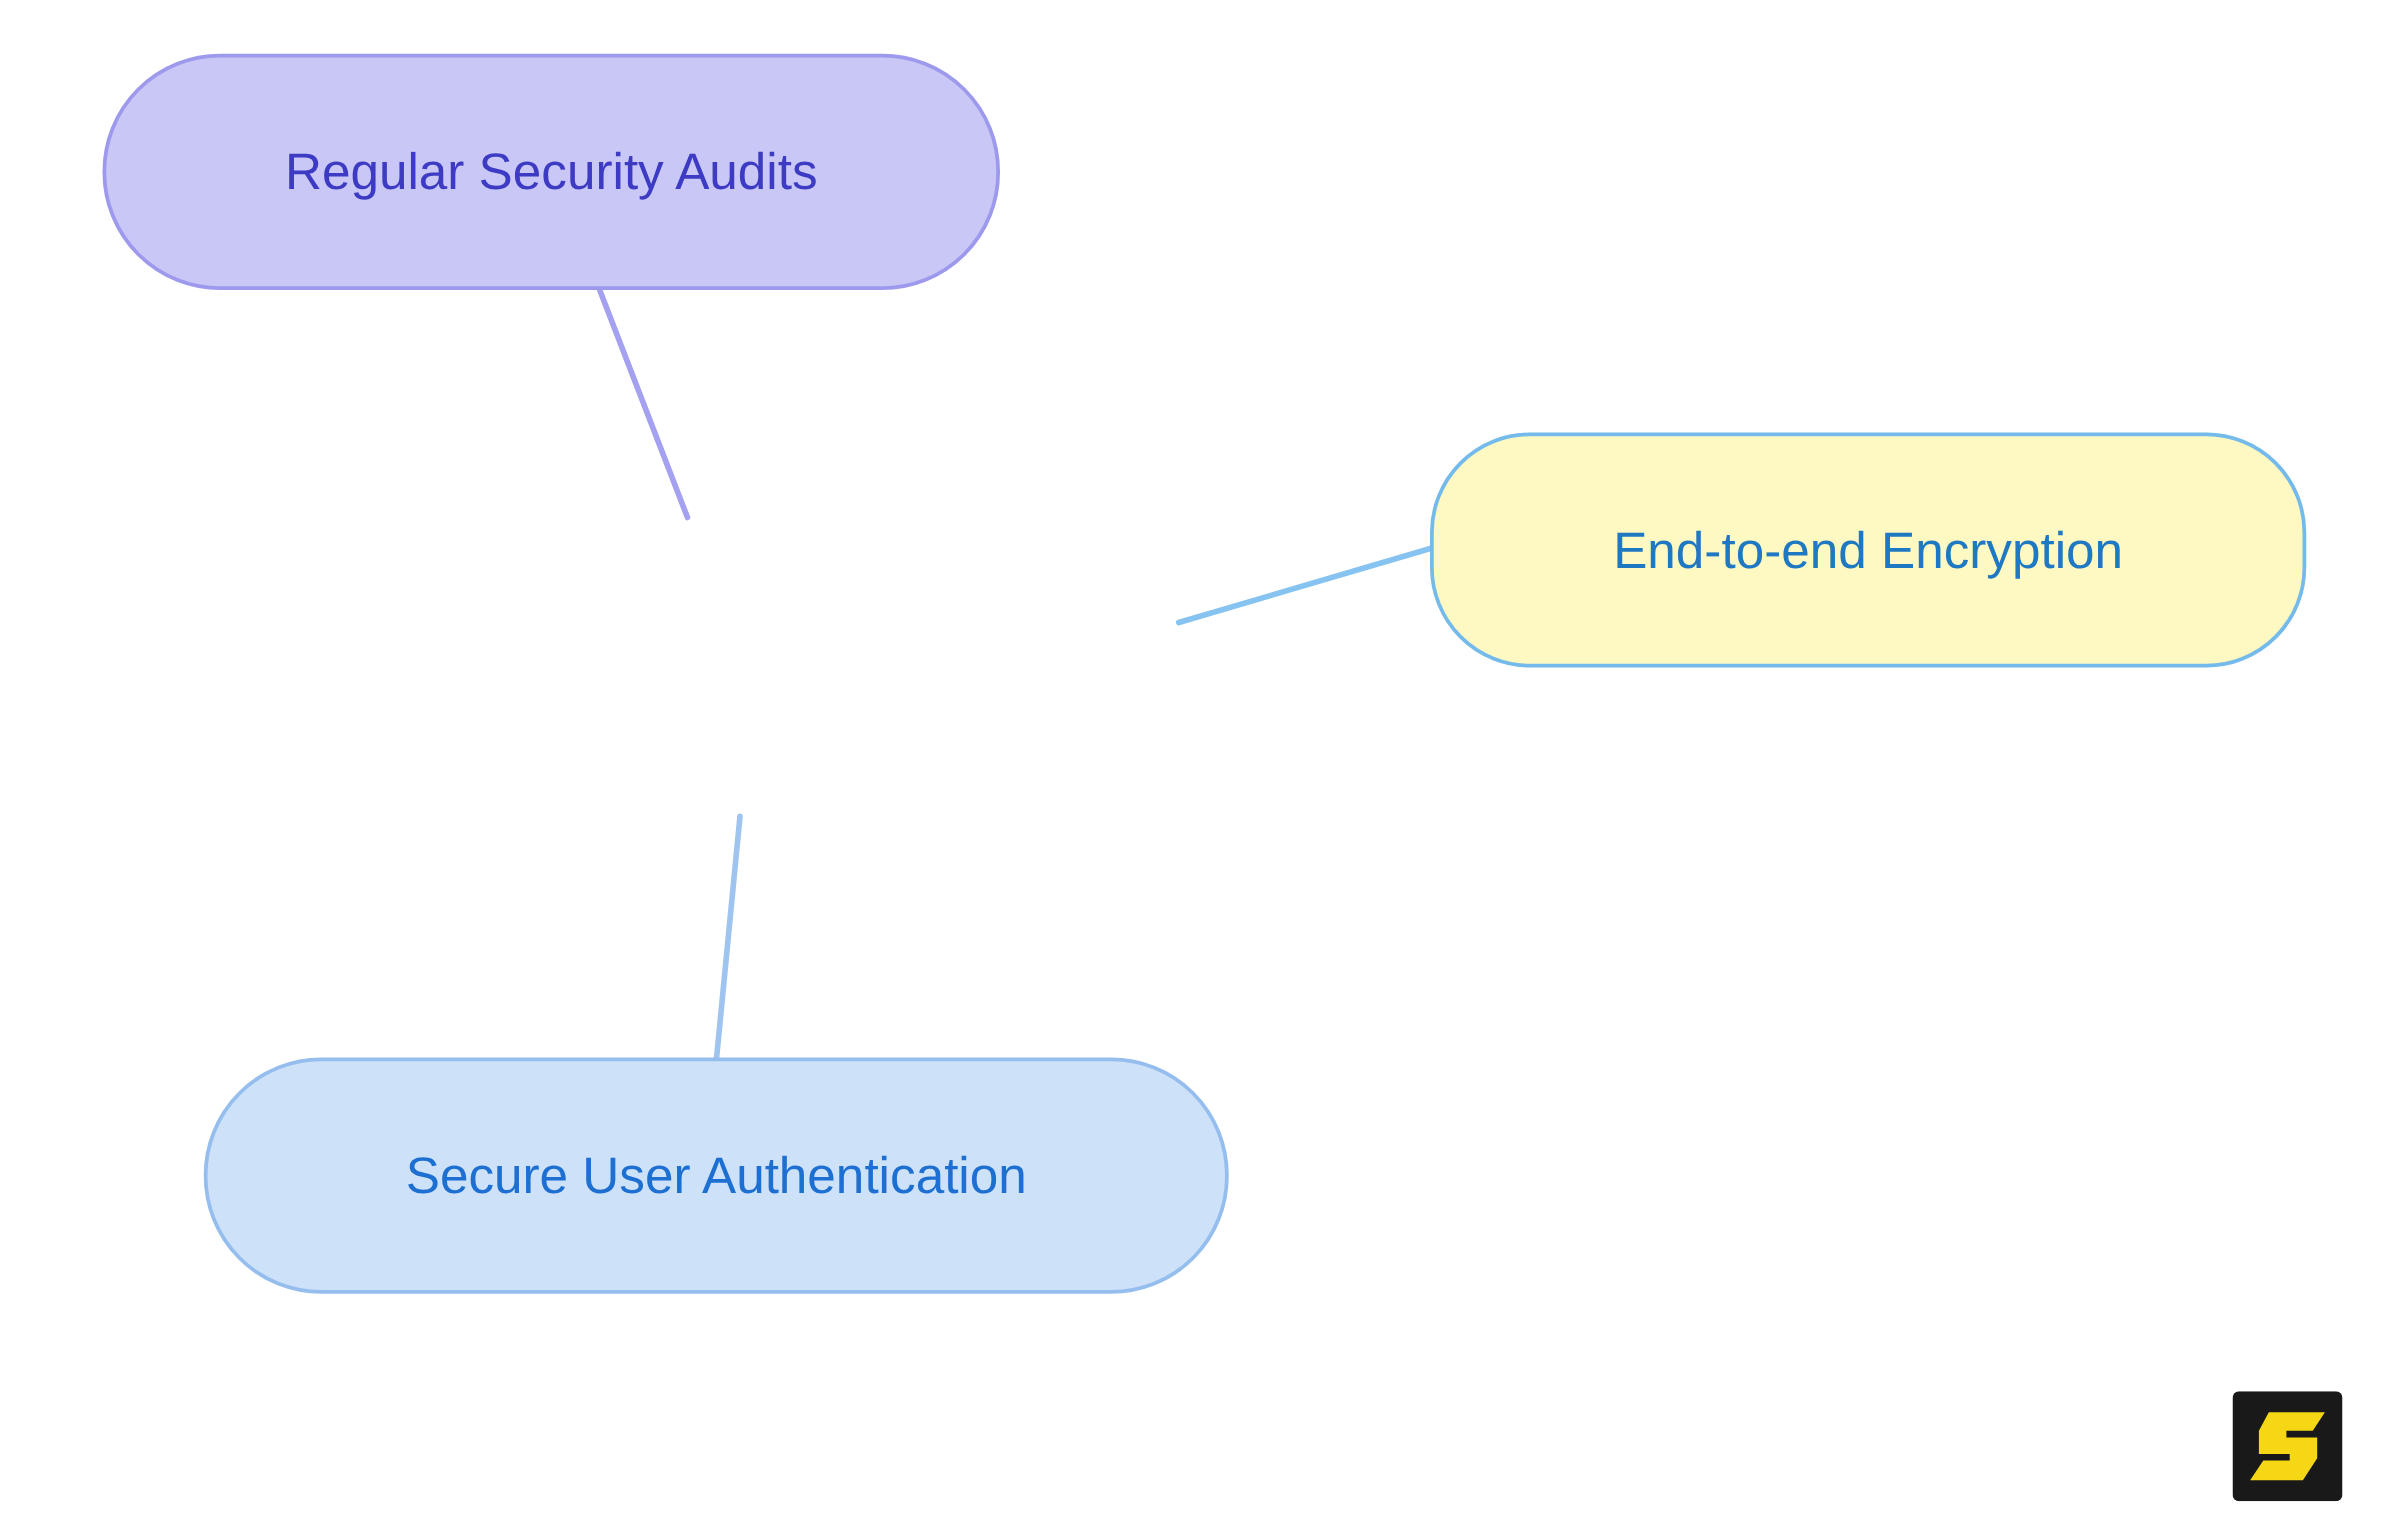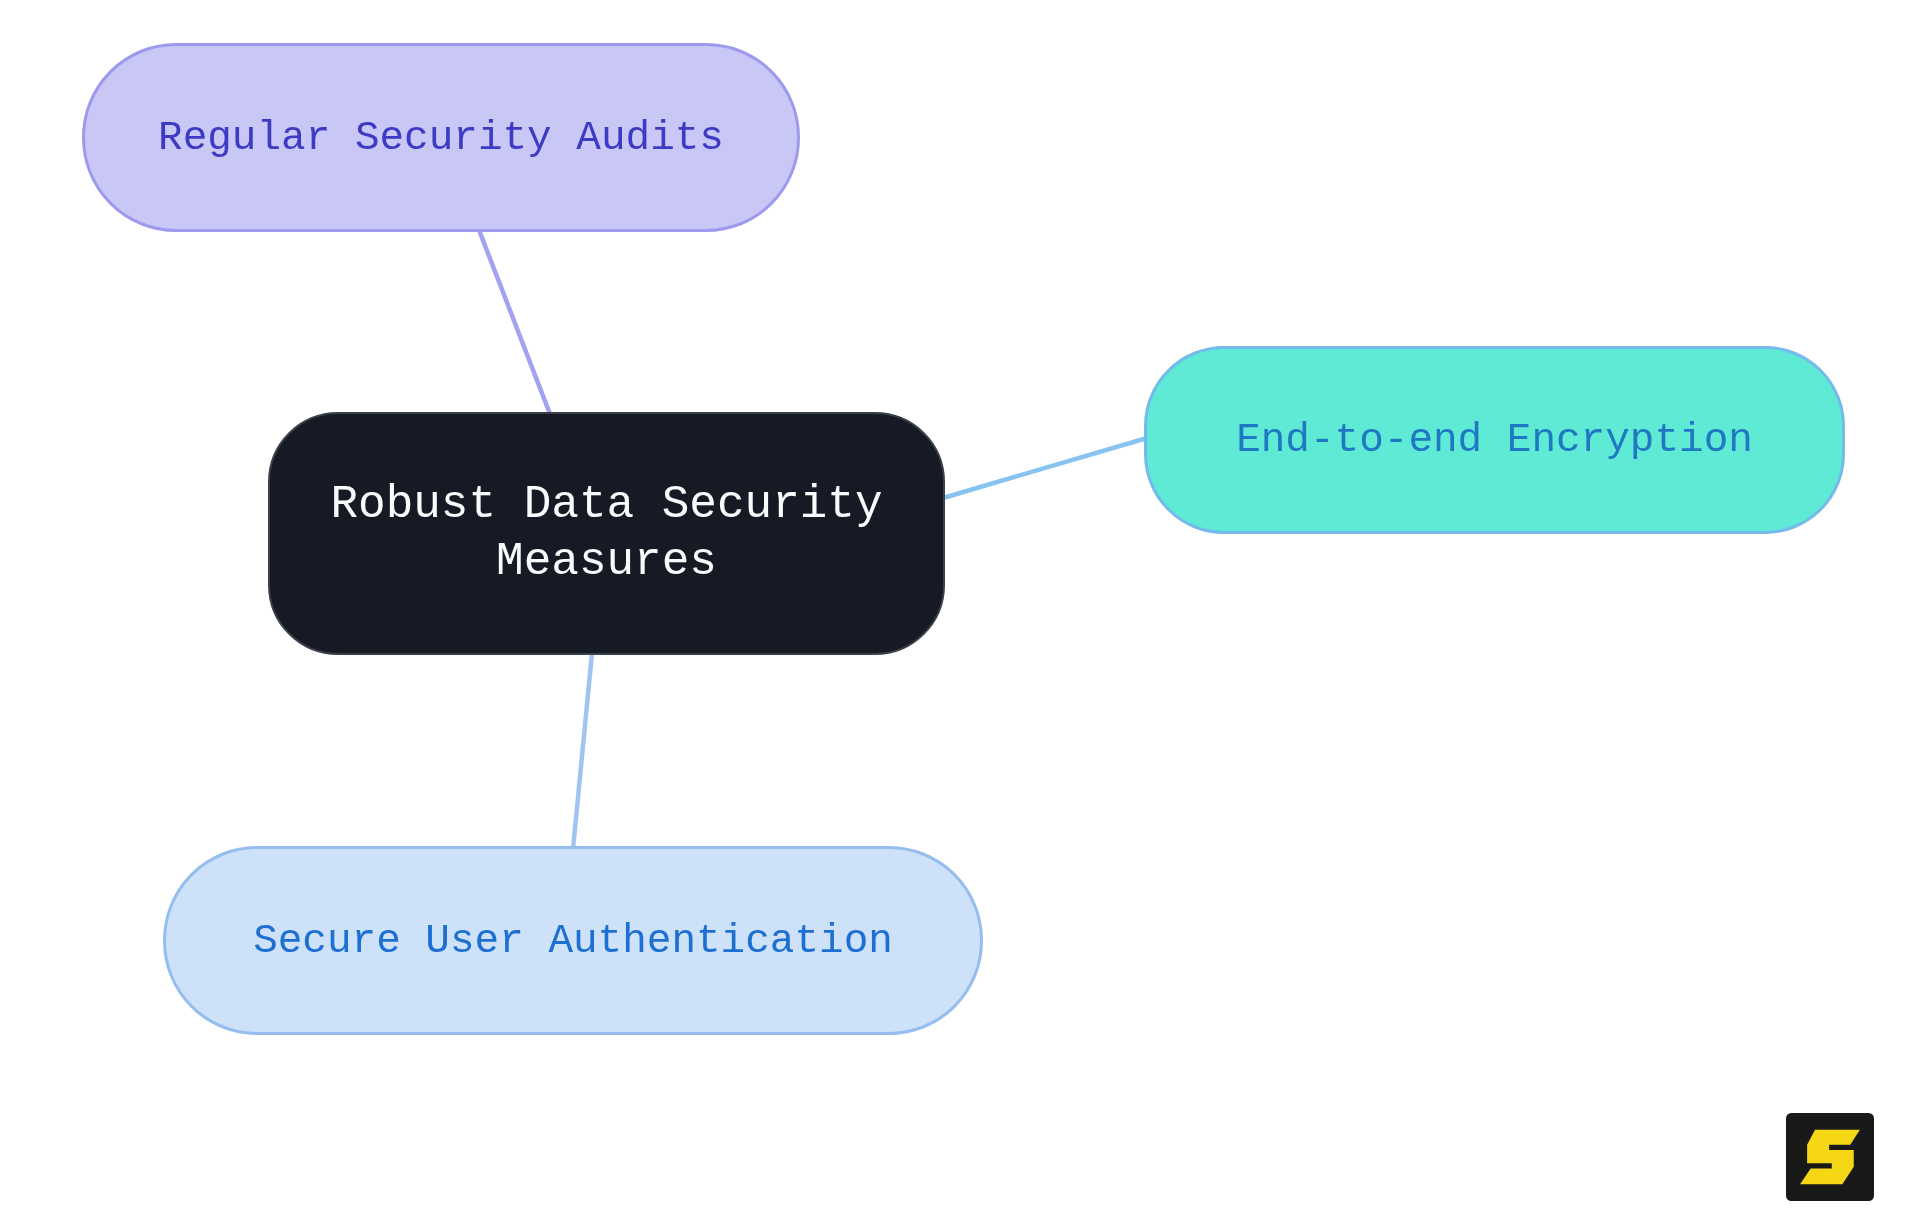--- a/index.html
+++ b/index.html
@@ -6,21 +6,21 @@
     margin: 0;
     padding: 0;
     background: #ffffff;
   }
   .canvas {
     position: relative;
     width: 1920px;
     height: 1215px;
     background: #ffffff;
     overflow: hidden;
-    font-family: Liberation Mono, monospace;
+    font-family: Liberation Sans, sans-serif;
   }
   .connector-layer {
     position: absolute;
     left: 0;
     top: 0;
     width: 1920px;
     height: 1215px;
     z-index: 1;
   }
   .node {
@@ -54,21 +54,21 @@
     border: 3px solid #9d9aee;
     border-radius: 94px;
     color: #3d3bc4;
     font-size: 41px;
   }
   .node-encryption {
     left: 1144px;
     top: 346px;
     width: 701px;
     height: 188px;
-    background: #5eead4;
+    background: #fef9c3;
     border: 3px solid #74baeb;
     border-radius: 80px;
     color: #1e78c2;
     font-size: 41px;
   }
   .node-authentication {
     left: 163px;
     top: 846px;
     width: 820px;
     height: 189px;
@@ -95,23 +95,20 @@
   <svg class="connector-layer" viewBox="0 0 1920 1215" xmlns="http://www.w3.org/2000/svg">
     <line x1="550" y1="414" x2="479" y2="230" stroke="#A3A1F0" stroke-width="4.5" stroke-linecap="round"></line>
     <line x1="943" y1="498" x2="1147" y2="438" stroke="#86C3F0" stroke-width="4.5" stroke-linecap="round"></line>
     <line x1="592" y1="653" x2="573" y2="849" stroke="#9FC4EF" stroke-width="4.5" stroke-linecap="round"></line>
   </svg>
 
   <div class="node node-audits">
     <span>Regular Security Audits</span>
   </div>
 
-  <div class="node node-root">
-    <span>Robust Data Security Measures</span>
-  </div>
 
   <div class="node node-encryption">
     <span>End-to-end Encryption</span>
   </div>
 
   <div class="node node-authentication">
     <span>Secure User Authentication</span>
   </div>
 
   <svg class="brand-logo" viewBox="0 0 100 100" xmlns="http://www.w3.org/2000/svg">

